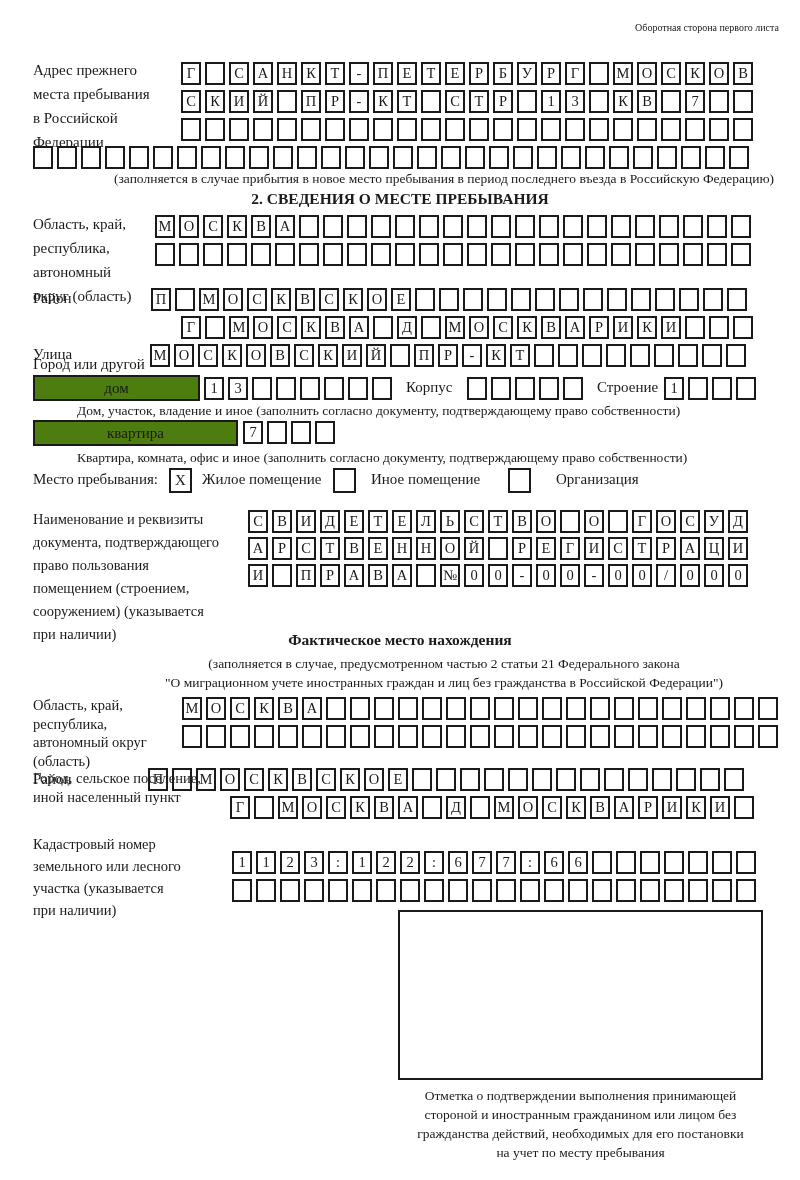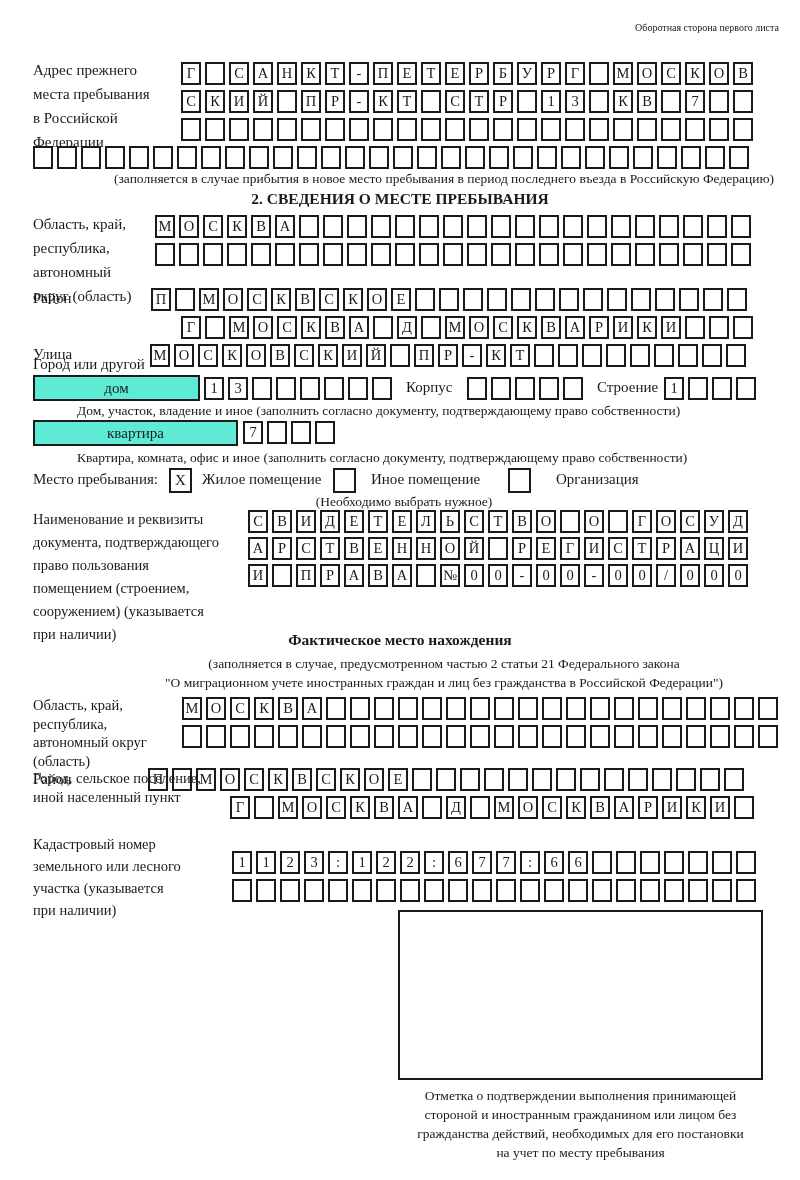--- a/index.html
+++ b/index.html
@@ -16,21 +16,21 @@
   .note.left{text-align:left;width:auto;}
   .title{position:absolute;left:0;width:800px;text-align:center;font-weight:bold;font-size:15.5px;}
   .cellrow{position:absolute;white-space:nowrap;font-size:0;}
   .cell{
     display:inline-block;box-sizing:border-box;width:20px;height:23px;
     border:2px solid #1a1a1a;margin-right:4px;background:#fff;
     text-align:center;font-size:14.5px;line-height:19px;vertical-align:top;
   }
   .widebox{
     position:absolute;box-sizing:border-box;height:26px;border:2px solid #1a1a1a;
-    text-align:center;font-size:15px;line-height:22px;background:#5eead4;
+    text-align:center;font-size:15px;line-height:22px;background:#4d7c0f;
   }
   .checkbox{
     position:absolute;box-sizing:border-box;width:23px;height:25px;border:2px solid #1a1a1a;
     text-align:center;font-size:15px;line-height:21px;background:#fff;
   }
   .stampbox{position:absolute;box-sizing:border-box;border:2px solid #1a1a1a;background:#fff;}
   .caption{position:absolute;text-align:center;font-size:13.5px;line-height:19px;white-space:pre-line;}
 </style>
 </head>
 <body>
@@ -80,21 +80,20 @@
   <div class="cellrow" style="left:243px;top:421px;"><span class="cell">7</span><span class="cell"></span><span class="cell"></span><span class="cell"></span></div>
   <div class="note left" style="left:33px;top:450px;">Квартира, комната, офис и иное (заполнить согласно документу, подтверждающему право собственности)</div>
 
   <div class="inline-lbl" style="left:33px;top:471px;">Место пребывания:</div>
   <div class="checkbox" style="left:169px;top:468px;">X</div>
   <div class="inline-lbl" style="left:202px;top:471px;">Жилое помещение</div>
   <div class="checkbox" style="left:333px;top:468px;"></div>
   <div class="inline-lbl" style="left:371px;top:471px;">Иное помещение</div>
   <div class="checkbox" style="left:508px;top:468px;"></div>
   <div class="inline-lbl" style="left:556px;top:471px;">Организация</div>
-  <div class="note" style="top:494px;left:0;width:720px;">(Необходимо выбрать нужное)</div>
 
   <div class="lbl" style="left:33px;top:508px;width:210px;line-height:23px;font-size:14.5px;">Наименование и реквизиты
 документа, подтверждающего
 право пользования
 помещением (строением,
 сооружением) (указывается
 при наличии)</div>
   <div class="cellrow" style="left:248px;top:510px;"><span class="cell">С</span><span class="cell">В</span><span class="cell">И</span><span class="cell">Д</span><span class="cell">Е</span><span class="cell">Т</span><span class="cell">Е</span><span class="cell">Л</span><span class="cell">Ь</span><span class="cell">С</span><span class="cell">Т</span><span class="cell">В</span><span class="cell">О</span><span class="cell"></span><span class="cell">О</span><span class="cell"></span><span class="cell">Г</span><span class="cell">О</span><span class="cell">С</span><span class="cell">У</span><span class="cell">Д</span></div>
   <div class="cellrow" style="left:248px;top:537px;"><span class="cell">А</span><span class="cell">Р</span><span class="cell">С</span><span class="cell">Т</span><span class="cell">В</span><span class="cell">Е</span><span class="cell">Н</span><span class="cell">Н</span><span class="cell">О</span><span class="cell">Й</span><span class="cell"></span><span class="cell">Р</span><span class="cell">Е</span><span class="cell">Г</span><span class="cell">И</span><span class="cell">С</span><span class="cell">Т</span><span class="cell">Р</span><span class="cell">А</span><span class="cell">Ц</span><span class="cell">И</span></div>
   <div class="cellrow" style="left:248px;top:564px;"><span class="cell">И</span><span class="cell"></span><span class="cell">П</span><span class="cell">Р</span><span class="cell">А</span><span class="cell">В</span><span class="cell">А</span><span class="cell"></span><span class="cell">№</span><span class="cell">0</span><span class="cell">0</span><span class="cell">-</span><span class="cell">0</span><span class="cell">0</span><span class="cell">-</span><span class="cell">0</span><span class="cell">0</span><span class="cell">/</span><span class="cell">0</span><span class="cell">0</span><span class="cell">0</span></div>

